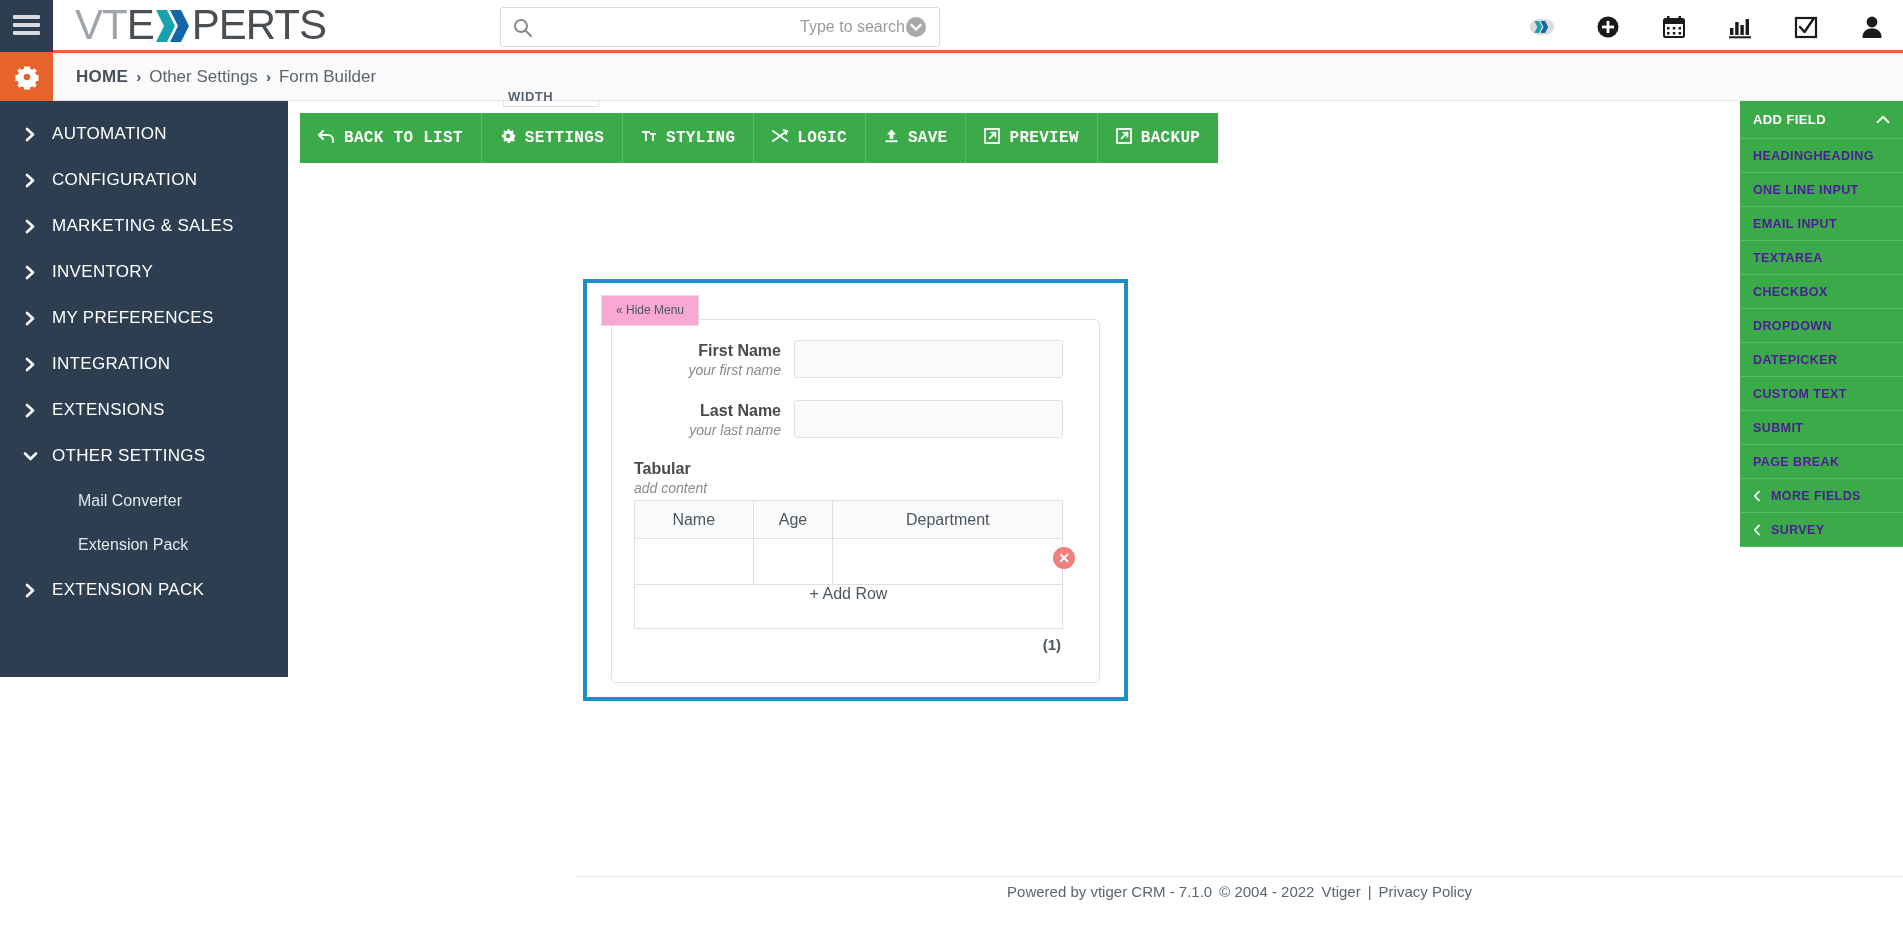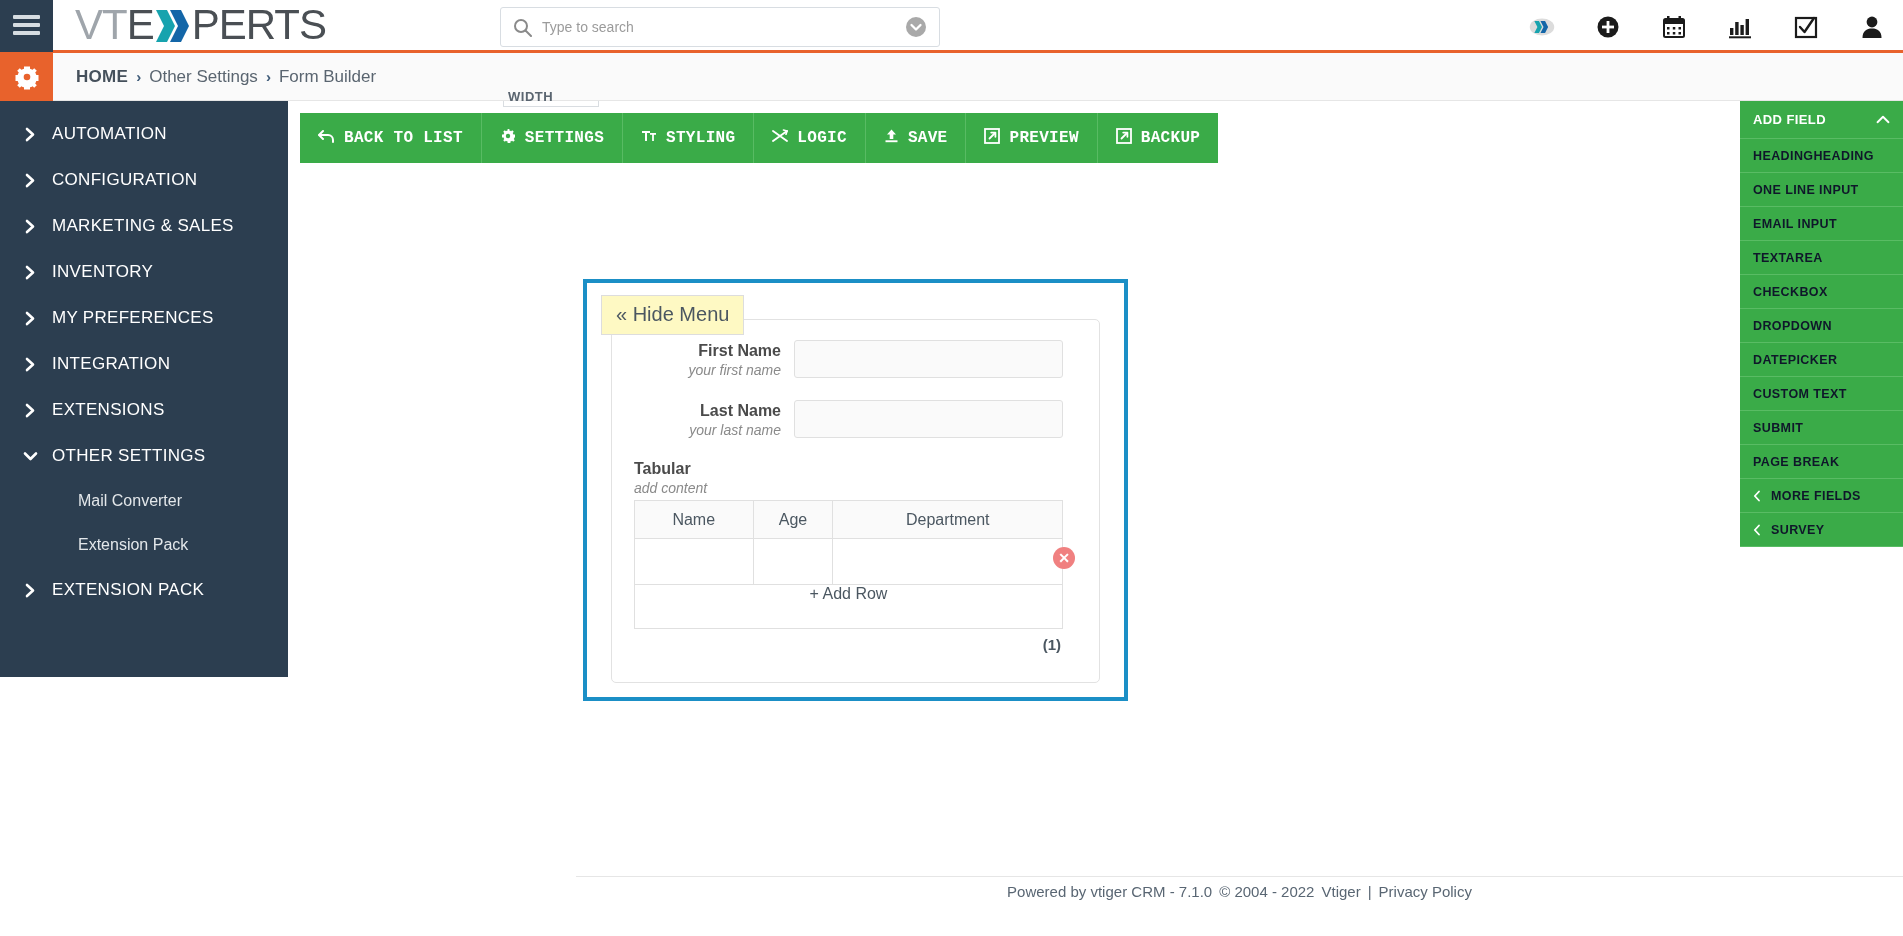--- a/index.html
+++ b/index.html
@@ -39,22 +39,22 @@
   .brand .perts { color: #4a4f54; }
 
   .searchwrap {
     position: absolute; left: 500px; top: 7px;
     width: 440px; height: 40px;
     border: 1px solid #d8dde2; border-radius: 3px; background: #fff;
     display: flex; align-items: center; padding: 0 12px;
   }
   .search-ico { width: 19px; height: 19px; flex: none; margin-right: 10px; }
   .searchwrap input {
-    border: 0; outline: 0; flex: 1; font-size: 14px; color: #555;
-    font-family: "Liberation Sans", sans-serif; background: transparent;
+    border: 0; outline: 0; flex: 1; font-size: 16px; color: #555;
+    font-family: "Liberation Sans", sans-serif; background: transparent; text-align: right;
   }
   .searchwrap input::placeholder { color: #9b9b9b; }
   .search-caret { width: 22px; height: 22px; flex: none; }
 
   .topicons {
     position: absolute; right: 18px; top: 0; height: 53px;
     display: flex; align-items: center; gap: 40px;
   }
   .topicons .ti { width: 26px; height: 26px; display: flex; align-items: center; justify-content: center; cursor: pointer; }
 
@@ -127,22 +127,22 @@
 
   
   .formwrap {
     position: absolute; left: 295px; top: 178px;
     width: 545px; height: 422px;
     border: 4px solid #1b8fc6; background: #ffffff;
     padding: 14px;
   }
   .hidemenu {
     position: absolute; left: 14px; top: 12px;
-    background: #fef9c3; border: 1px solid #dddddd;
-    padding: 7px 14px 8px 14px; font-size: 20px; color: #4b5761;
+    background: #f9a8d4; border: 1px solid #dddddd;
+    padding: 7px 14px 8px 14px; font-size: 12px; color: #4b5761;
     cursor: pointer; z-index: 3;
   }
   .formcard {
     position: absolute; left: 24px; top: 36px; right: 24px; bottom: 14px;
     border: 1px solid #e2e2e2; border-radius: 5px;
     background: #ffffff; padding: 20px 36px 0 22px; overflow: hidden;
   }
   .frow { display: flex; align-items: flex-start; margin-bottom: 22px; }
   .flabel {
     width: 160px; flex: none; text-align: right; padding-right: 13px; padding-top: 2px;
@@ -183,21 +183,21 @@
     width: 163px; background: #3aab48;
   }
   .rp-head {
     display: flex; align-items: center; justify-content: space-between;
     height: 38px; padding: 0 13px; color: #fff; font-weight: bold;
     font-size: 13px; letter-spacing: 0.4px; cursor: pointer;
     border-bottom: 1px solid #59bc64;
   }
   .rp-item {
     display: flex; align-items: center; height: 34px; padding: 0 13px;
-    color: #0f172a; font-weight: bold; font-size: 12.5px; letter-spacing: 0.4px;
+    color: #4c1d95; font-weight: bold; font-size: 12.5px; letter-spacing: 0.4px;
     cursor: pointer; border-bottom: 1px solid #59bc64;
   }
   .rp-item .lchev { margin-right: 10px; display: inline-flex; }
 
   
   .footer {
     position: absolute; left: 288px; right: 0; bottom: 0; height: 30px;
     background: #ffffff; border-top: 1px solid #e6e6e6;
     display: flex; align-items: center; justify-content: center;
     font-size: 15px; color: #596673;

